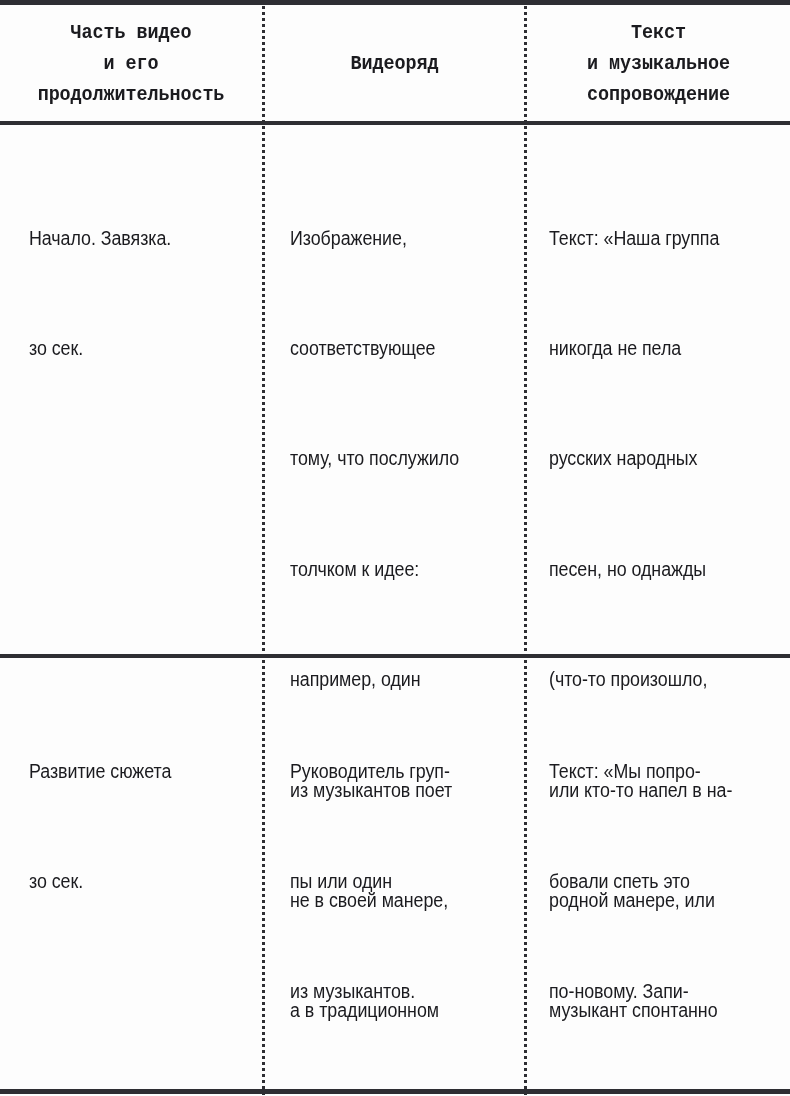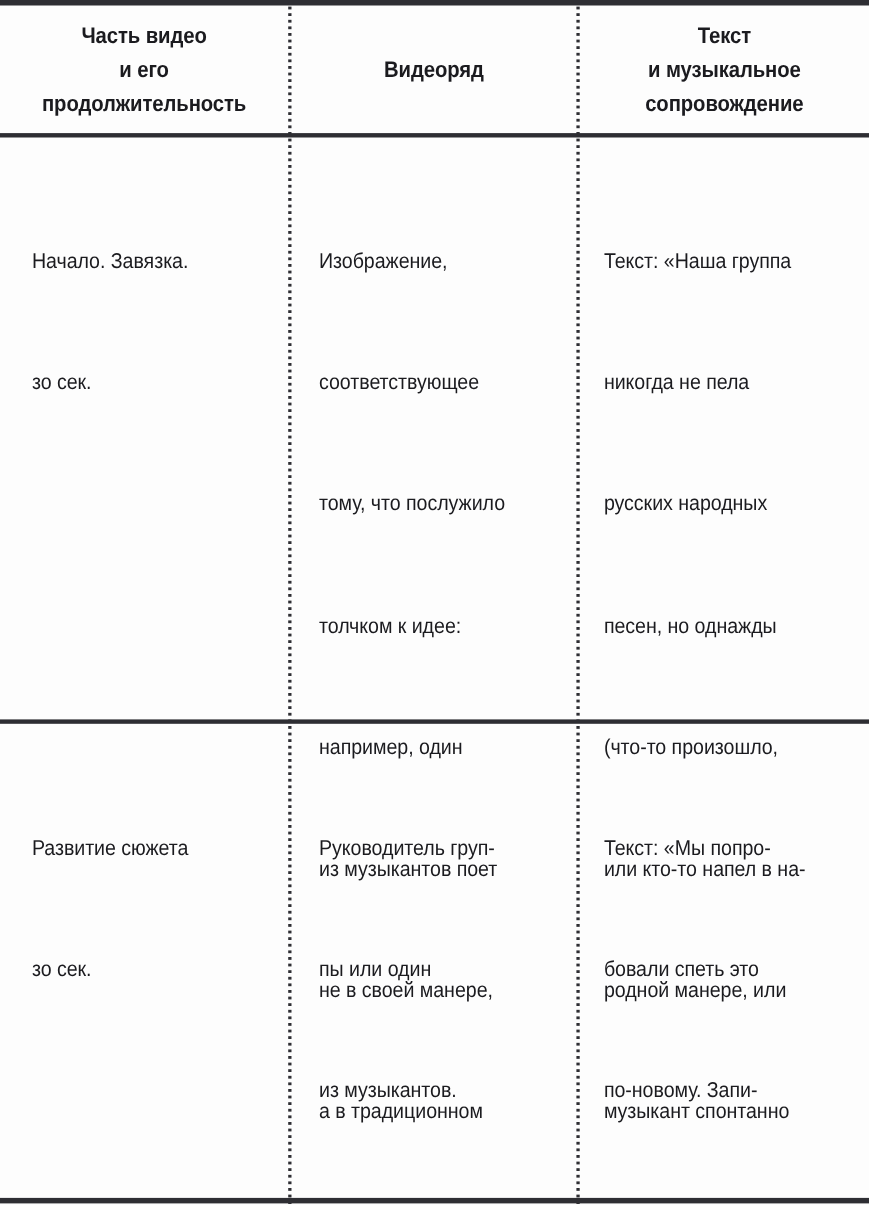--- a/index.html
+++ b/index.html
@@ -56,20 +56,21 @@
   .vdiv.d1 { left: 262px; }
   .vdiv.d2 { left: 524px; }
 
   
   .header-band {
     position: absolute;
     top: 5px;
     left: 0;
     width: 790px;
     height: 116px;
+    font-family: Liberation Mono, monospace;
   }
   .head-cell {
     position: absolute;
     top: 0;
     height: 116px;
     display: flex;
     flex-direction: column;
     align-items: center;
     justify-content: center;
     text-align: center;

